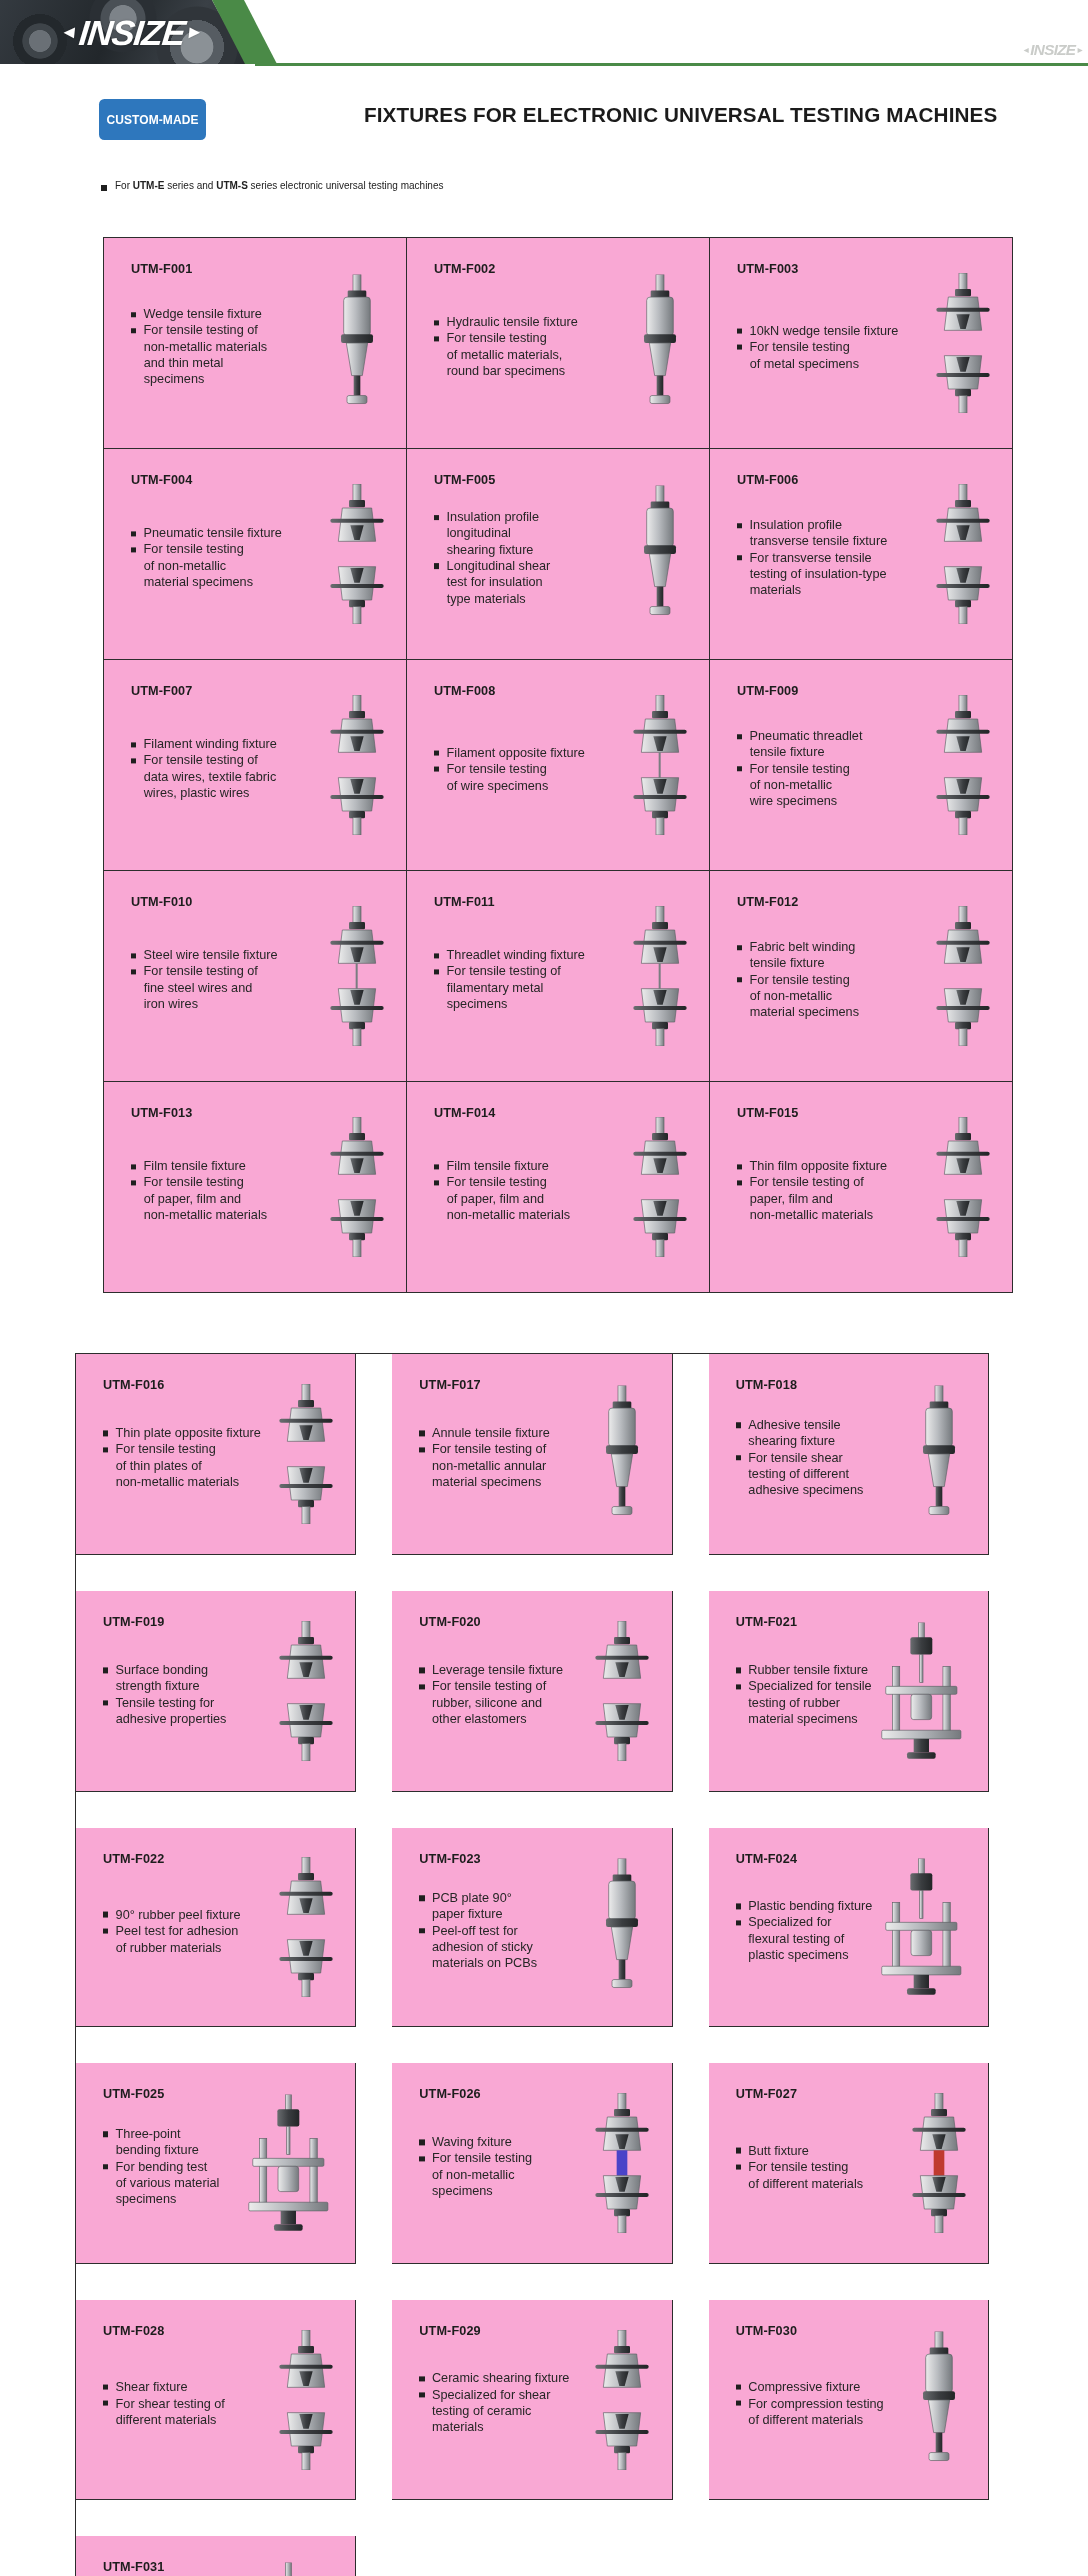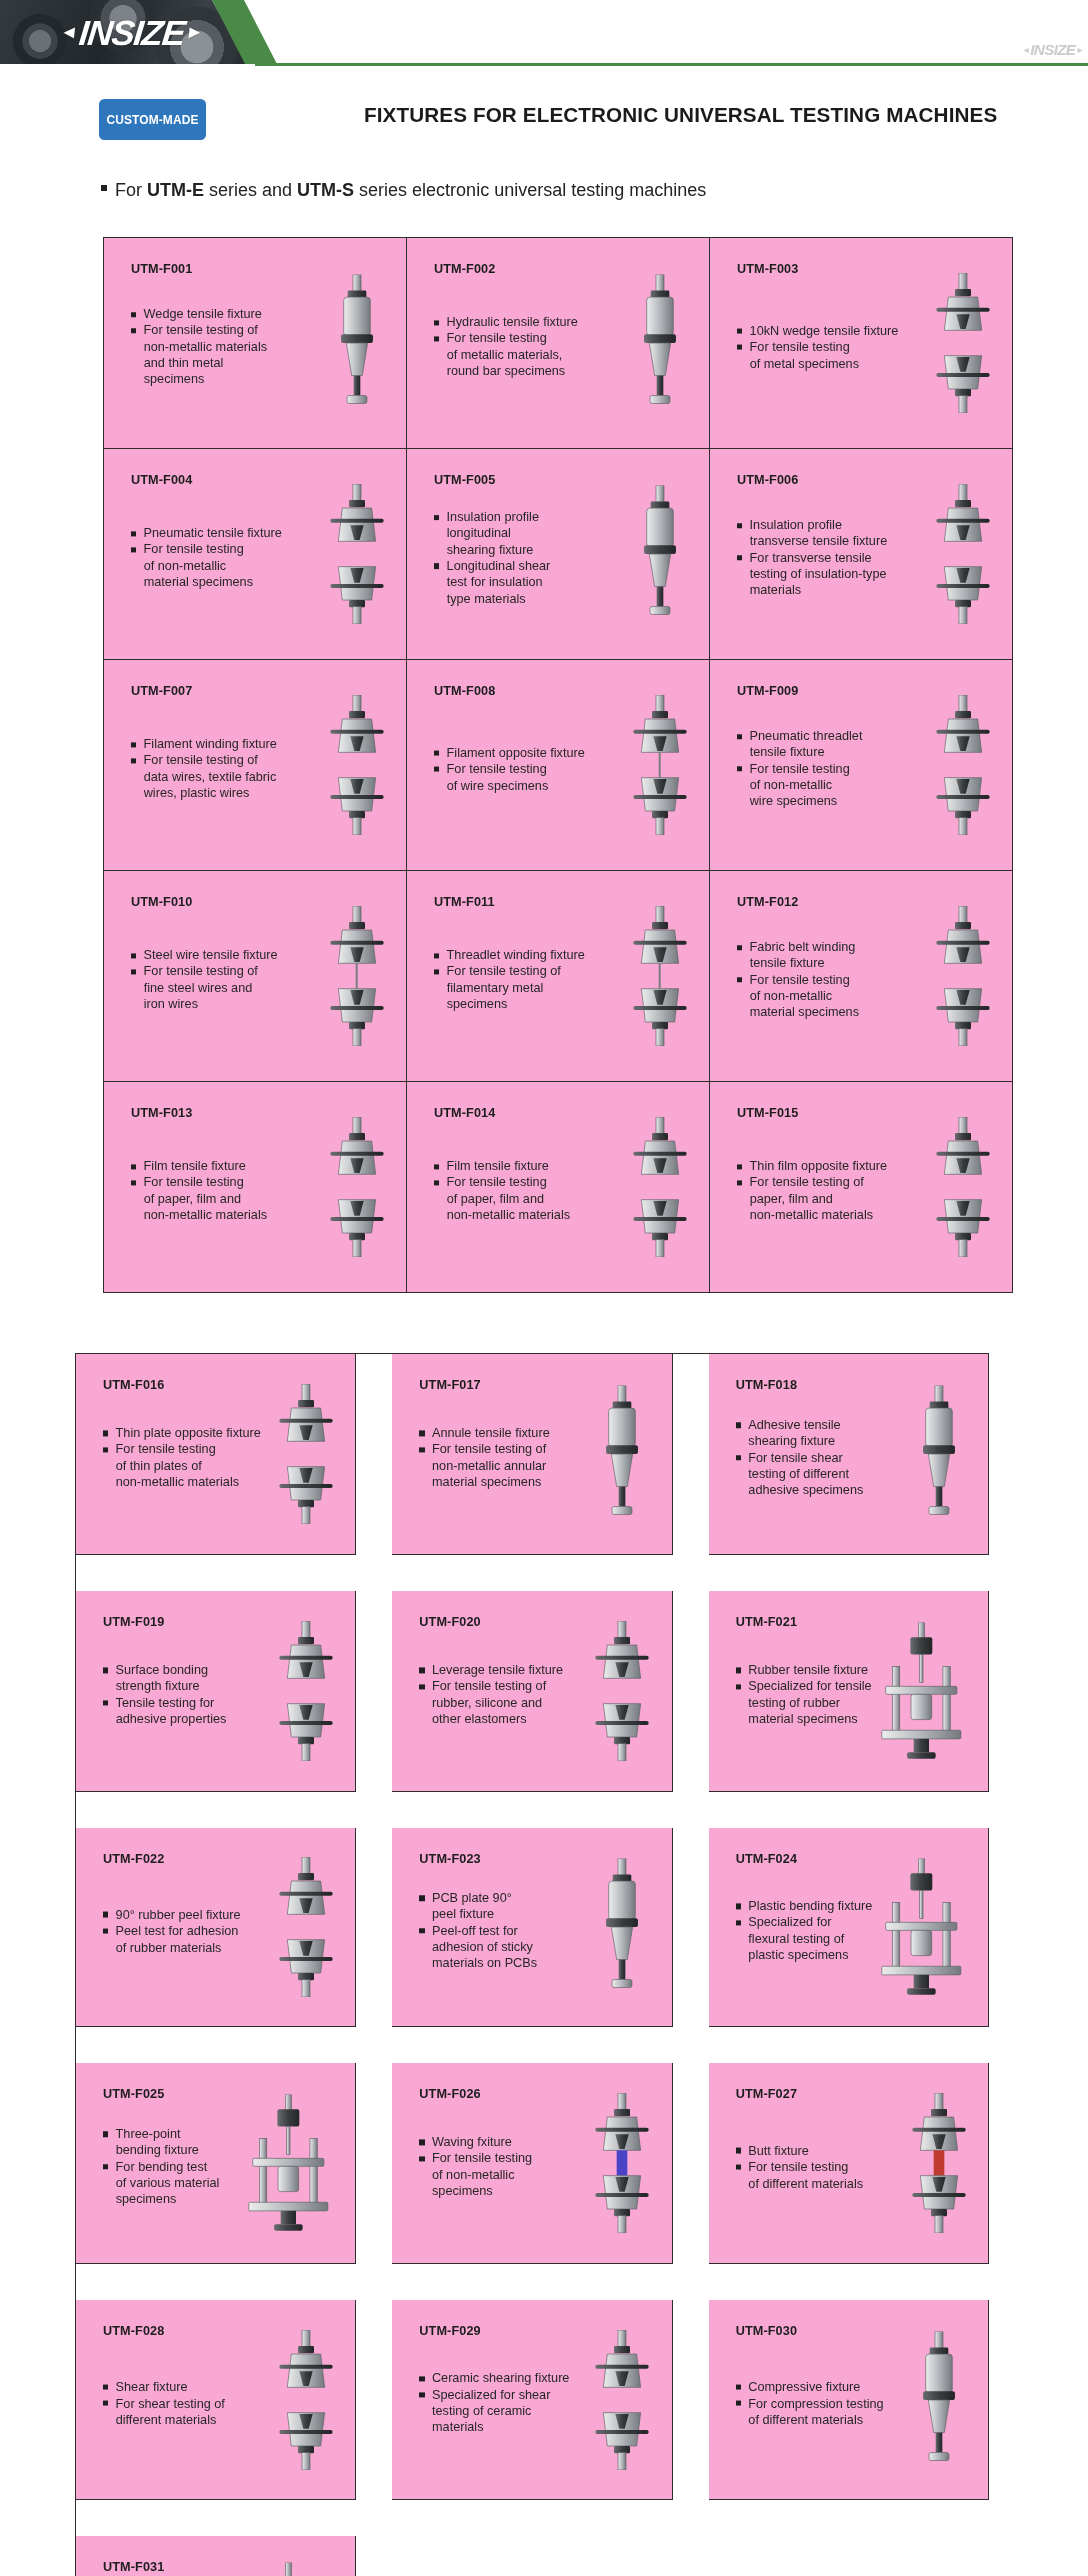--- a/index.html
+++ b/index.html
@@ -40,21 +40,21 @@
   
   .badge {
     position:absolute; left:99px; top:99px; width:107px; height:41px;
     border-radius:5.3px; display:flex; align-items:center; justify-content:center;
     color:#fff; font-weight:bold; font-size:12px; letter-spacing:0.1px;
   }
   .title {
     position:absolute; left:364px; top:103px;
     font-weight:bold; font-size:20.7px; color:#1b1b1b; letter-spacing:0.1px; white-space:nowrap;
   }
-  .intro { position:absolute; left:101px; top:180px; display:flex; align-items:flex-start; font-size:18px; color:#222; }
+  .intro { position:absolute; left:101px; top:180px; display:flex; align-items:flex-start; font-size:10px; color:#222; }
   .intro .sq { width:6px; height:6px; background:#1f1f1f; margin:4.7px 8px 0 0; flex:none; }
   .intro b { font-weight:bold; }
 
   
   .tbl { position:absolute; display:grid; grid-template-columns:repeat(3, 1fr); border-top:1.3px solid #2d2d2d; border-left:1.3px solid #2d2d2d; background:#fff; }
   .cell { position:relative; border-right:1.3px solid #2d2d2d; border-bottom:1.3px solid #2d2d2d; background:#f9a8d4; overflow:hidden; }
   .cell.empty { border:none; background:transparent; }
   .code { position:absolute; left:27px; top:24px; font-weight:bold; font-size:12.7px; color:#1d1d1d; letter-spacing:0.1px; }
   .bullets { position:absolute; left:27px; top:52%; transform:translateY(-50%); }
   .bline { font-size:12.7px; line-height:16.3px; color:#262626; white-space:nowrap; }
@@ -574,21 +574,21 @@
       <rect x="8" y="150" width="80" height="6" rx="3" fill="url(#darkH)"></rect>
       <polygon points="38,126 58,126 52,148 44,148" fill="url(#darkH)"></polygon>
       <rect x="36" y="174" width="24" height="11" rx="2" fill="url(#darkH)"></rect>
       <rect x="42" y="184" width="12" height="26" fill="url(#metalH)" class="ol"></rect>
     </svg></div>
       </div>
       <div class="cell">
         <div class="code">UTM-F023</div>
         <div class="bullets">
           <div class="bline"><span class="sq"></span><span>PCB plate 90°</span></div>
-          <div class="bline cont"><span>peel fixture</span></div>
+          <div class="bline cont"><span>paper fixture</span></div>
           <div class="bline"><span class="sq"></span><span>Peel-off test for</span></div>
           <div class="bline cont"><span>adhesion of sticky</span></div>
           <div class="bline cont"><span>materials on PCBs</span></div>
         </div>
         <div class="photo"><svg width="64" height="137" viewBox="0 0 96 206">
     <rect x="42" y="0" width="12" height="26" fill="url(#metalH)" class="ol"></rect>
     <rect x="34" y="24" width="28" height="11" rx="2" fill="url(#darkH)"></rect>
     <rect x="28" y="34" width="40" height="58" rx="5" fill="url(#metalH)" class="ol"></rect>
     <rect x="24" y="90" width="48" height="13" rx="3" fill="url(#darkH)"></rect>
     <polygon points="32,103 64,103 56,152 40,152" fill="url(#metalH)" class="ol"></polygon>

